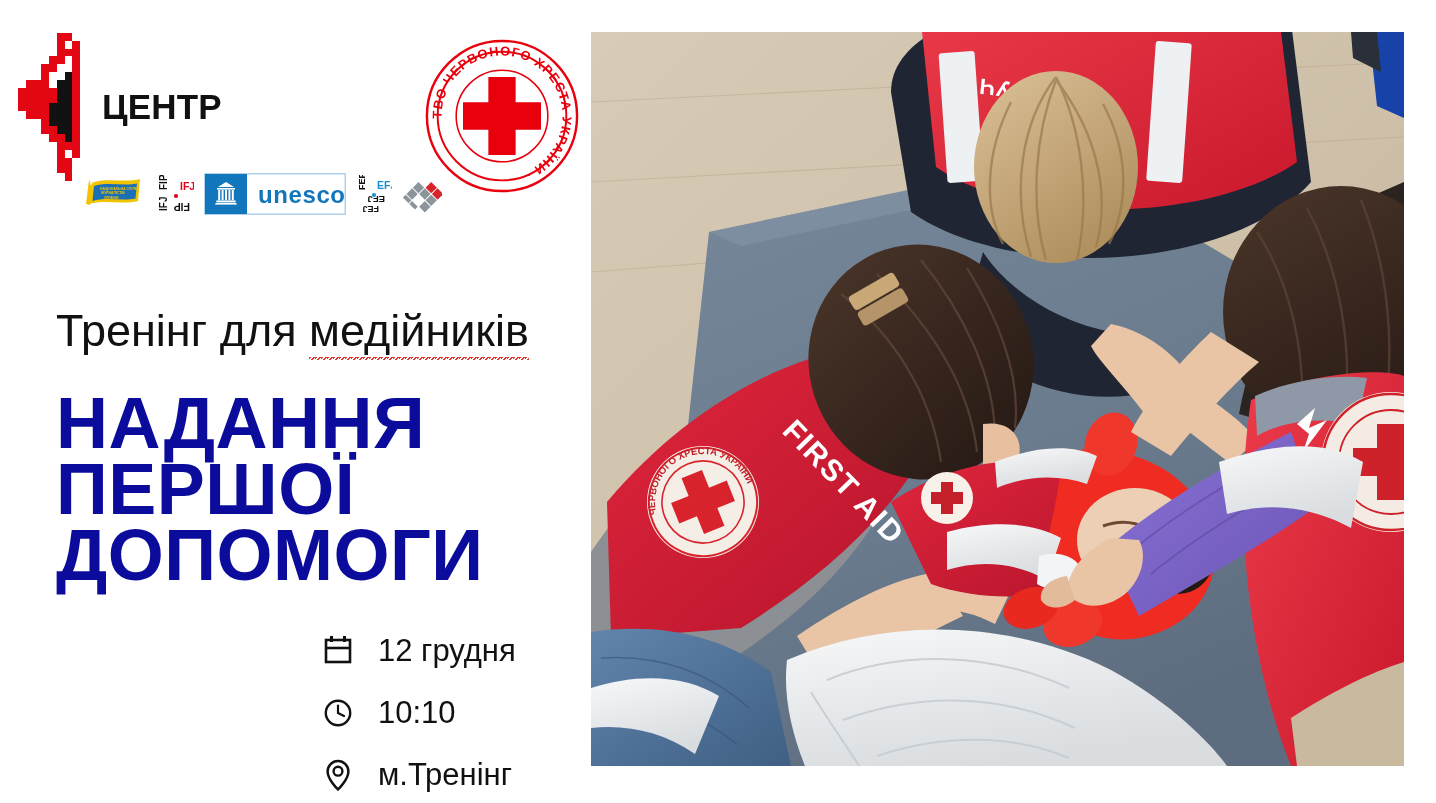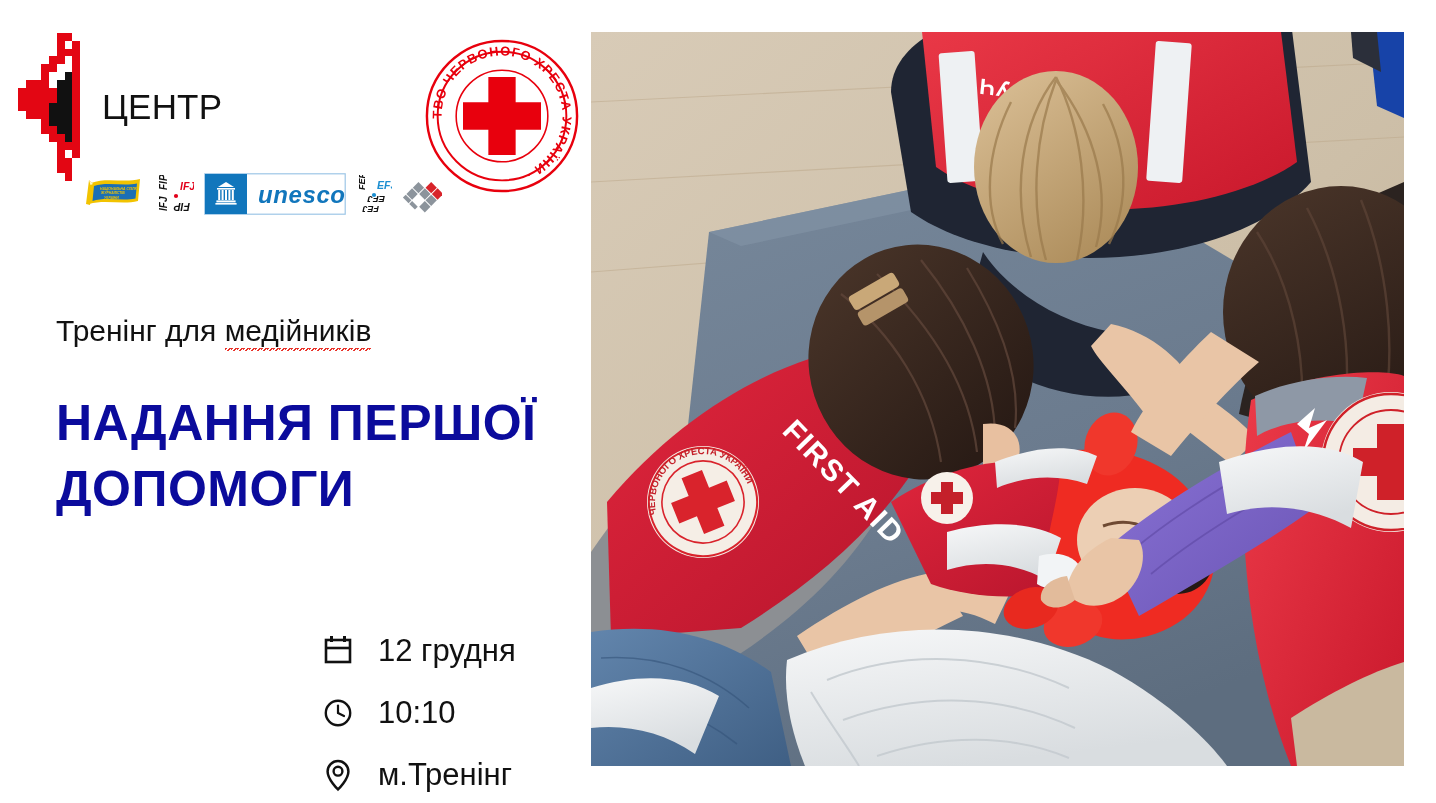--- a/index.html
+++ b/index.html
@@ -11,46 +11,46 @@
   }
   .slide { position: relative; width: 1436px; height: 803px; background: #fff; }
 
   
   .logo-bar { position: absolute; left: 0; top: 0; width: 590px; height: 240px; }
 
   .cjs-lockup { position: absolute; left: 14px; top: 28px; display: flex; align-items: center; gap: 14px; }
   .orn { width: 74px; height: 158px; display:block; }
   .cjs-text { display: flex; flex-direction: column; }
   .cjs-line {
-    font-size: 35px; line-height: 38px; font-weight: 400; color: #111;
+    font-size: 35px; line-height: 38px; font-weight: 700; color: #111;
     letter-spacing: .2px; white-space: nowrap;
     font-family: "Liberation Sans", "DejaVu Sans", sans-serif;
   }
 
   .rc-emblem { position: absolute; left: 424px; top: 38px; width: 156px; height: 156px; }
 
-  .partners { position: absolute; left: 80px; top: 170px; display: flex; align-items: center; gap: 10px; height: 48px; font-style: italic; }
+  .partners { position: absolute; left: 80px; top: 170px; display: flex; align-items: center; gap: 10px; height: 48px; }
   .p-logo { display:block; }
 
   
   .subtitle {
     position: absolute; left: 56px; top: 305px;
-    font-size: 30px; line-height: 52px; color: #111; font-weight: 400;
+    font-size: 45px; line-height: 52px; color: #111; font-weight: 400;
     white-space: nowrap;
   }
   .spellcheck {
     background-image: repeating-linear-gradient(135deg,#e8332a 0 1.5px, transparent 1.5px 3px);
     background-repeat: repeat-x;
     background-size: 6px 3px;
     background-position: 0 100%;
     padding-bottom: 4px;
   }
   .title {
     position: absolute; left: 56px; top: 390px; width: 540px;
-    font-size: 50px; line-height: 66px; font-weight: 700;
+    font-size: 72px; line-height: 66px; font-weight: 700;
     color: #0b0b9c; letter-spacing: .5px; text-transform: uppercase;
   }
 
   
   .details { position: absolute; left: 322px; top: 628px; display: flex; flex-direction: column; gap: 16px; }
   .detail-row { display: flex; align-items: center; gap: 24px; height: 46px; }
   .detail-icon { width: 32px; height: 34px; flex: 0 0 32px; display: flex; align-items: center; justify-content: center; }
   .detail-text { font-size: 31px; color: #111; line-height: 34px; white-space: nowrap; }
 
   

